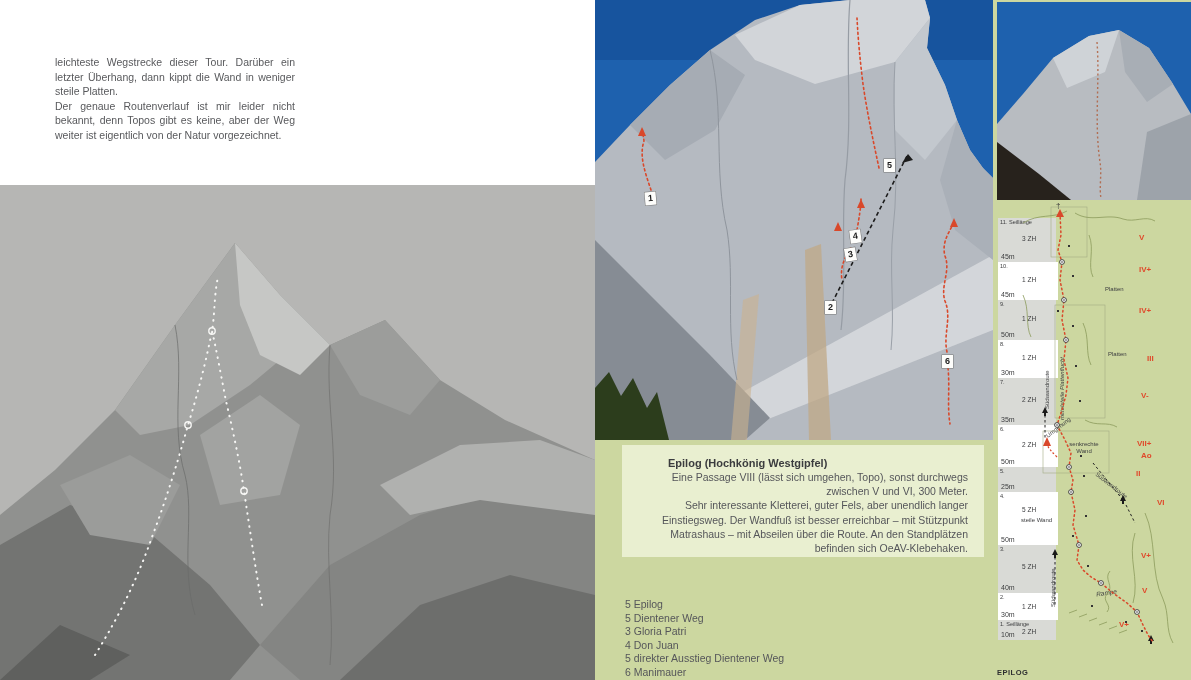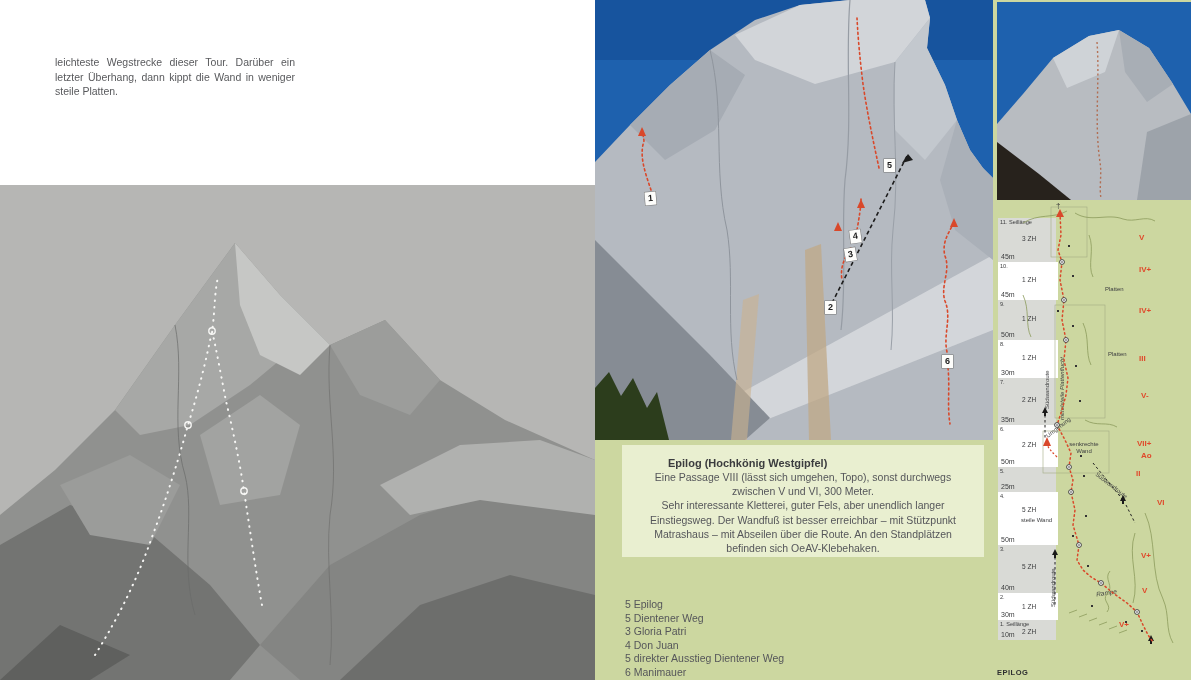--- a/index.html
+++ b/index.html
@@ -16,21 +16,21 @@
   
   #right-page{position:absolute;left:595px;top:0;width:596px;height:680px;background:#ccd7a0;}
   #center-photo{position:absolute;left:0;top:0;width:398px;height:440px;}
   #sidebar-photo{position:absolute;left:402px;top:2px;width:194px;height:198px;}
   .marker{position:absolute;width:11px;height:13px;background:#fdfdfb;color:#1c1c1c;
           font-size:9px;font-weight:bold;text-align:center;line-height:13px;box-shadow:0 0 0 .5px #777;}
   
   #epilog-panel{position:absolute;left:27px;top:445px;width:362px;height:112px;background:#e9efd0;
                 box-sizing:border-box;padding:12px 16px 0 16px;}
   #epilog-panel h3{margin:0 0 1px 0;font-size:11px;color:#3b3c3e;padding-left:30px;}
-  #epilog-panel p{margin:0;font-size:10.5px;line-height:14.2px;color:#55565a;text-align:center;}
+  #epilog-panel p{margin:0;font-size:10.5px;line-height:14.2px;color:#55565a;text-align:right;}
   
   #route-legend{position:absolute;left:30px;top:598px;font-size:10.5px;line-height:13.6px;color:#55565a;}
   
   #topo{position:absolute;left:400px;top:205px;width:196px;height:475px;font-family:"Liberation Sans",sans-serif;}
   .pitch{position:absolute;left:3px;color:#3c3d3f;}
   .pitch.gray{background:#d9dad6;width:58px;}
   .pitch.white{background:#ffffff;width:60px;}
   .pitch .num{position:absolute;top:1px;left:2px;font-size:5.6px;}
   .pitch .zh{position:absolute;top:38%;left:24px;font-size:6.5px;}
   .pitch .len{position:absolute;bottom:2px;left:3px;font-size:7px;}
@@ -44,20 +44,21 @@
   .rampe{font-style:italic;font-size:6.5px;}
 </style>
 </head>
 <body>
 
 <div id="page">
 
   <div id="left-page">
     <div id="col1" class="textcol">
       <p>leichteste Wegstrecke dieser Tour. Darüber ein letzter Überhang, dann kippt die Wand in weniger steile Platten.</p>
+      <p>Der genaue Routenverlauf ist mir leider nicht bekannt, denn Topos gibt es keine, aber der Weg weiter ist eigentlich von der Natur vorgezeichnet.</p>
     </div>
 
     <div id="left-photo">
       <svg width="595" height="495" viewBox="0 0 595 495">
         <rect x="0" y="0" width="595" height="495" fill="#b6b6b4"></rect>
 
         <polygon points="0,495 0,330 55,285 115,225 175,140 235,58 280,110 330,160 385,135 440,195 505,235 595,275 595,495" fill="#90918f"></polygon>
         <polygon points="115,225 175,140 235,58 280,110 310,150 250,200 190,240 140,250" fill="#a7a8a6"></polygon>
         <polygon points="235,58 280,110 330,160 300,190 260,170 240,120" fill="#c6c7c5"></polygon>
         <polygon points="330,160 385,135 440,195 410,230 360,210" fill="#9c9d9b"></polygon>
@@ -212,21 +213,21 @@
       </div>
       <div class="pitch gray" style="top:415px;height:20px;">
         <span class="num">1. Seillänge</span>
         <span class="zh">2 ZH</span>
         <span class="len">10m</span>
       </div>
 
       <span class="grade" style="left:144px;top:28px;">V</span>
       <span class="grade" style="left:144px;top:60px;">IV+</span>
       <span class="grade" style="left:144px;top:101px;">IV+</span>
-      <span class="grade" style="left:144px;top:149px;">III</span>
+      <span class="grade" style="left:152px;top:149px;">III</span>
       <span class="grade" style="left:146px;top:186px;">V-</span>
       <span class="grade" style="left:142px;top:234px;">VII+</span>
       <span class="grade" style="left:146px;top:246px;">Ao</span>
       <span class="grade" style="left:141px;top:264px;">II</span>
       <span class="grade" style="left:162px;top:293px;">VI</span>
       <span class="grade" style="left:146px;top:346px;">V+</span>
       <span class="grade" style="left:147px;top:381px;">V</span>
       <span class="grade" style="left:124px;top:415px;">V+</span>
 
       <span id="summit-cross">†</span>

